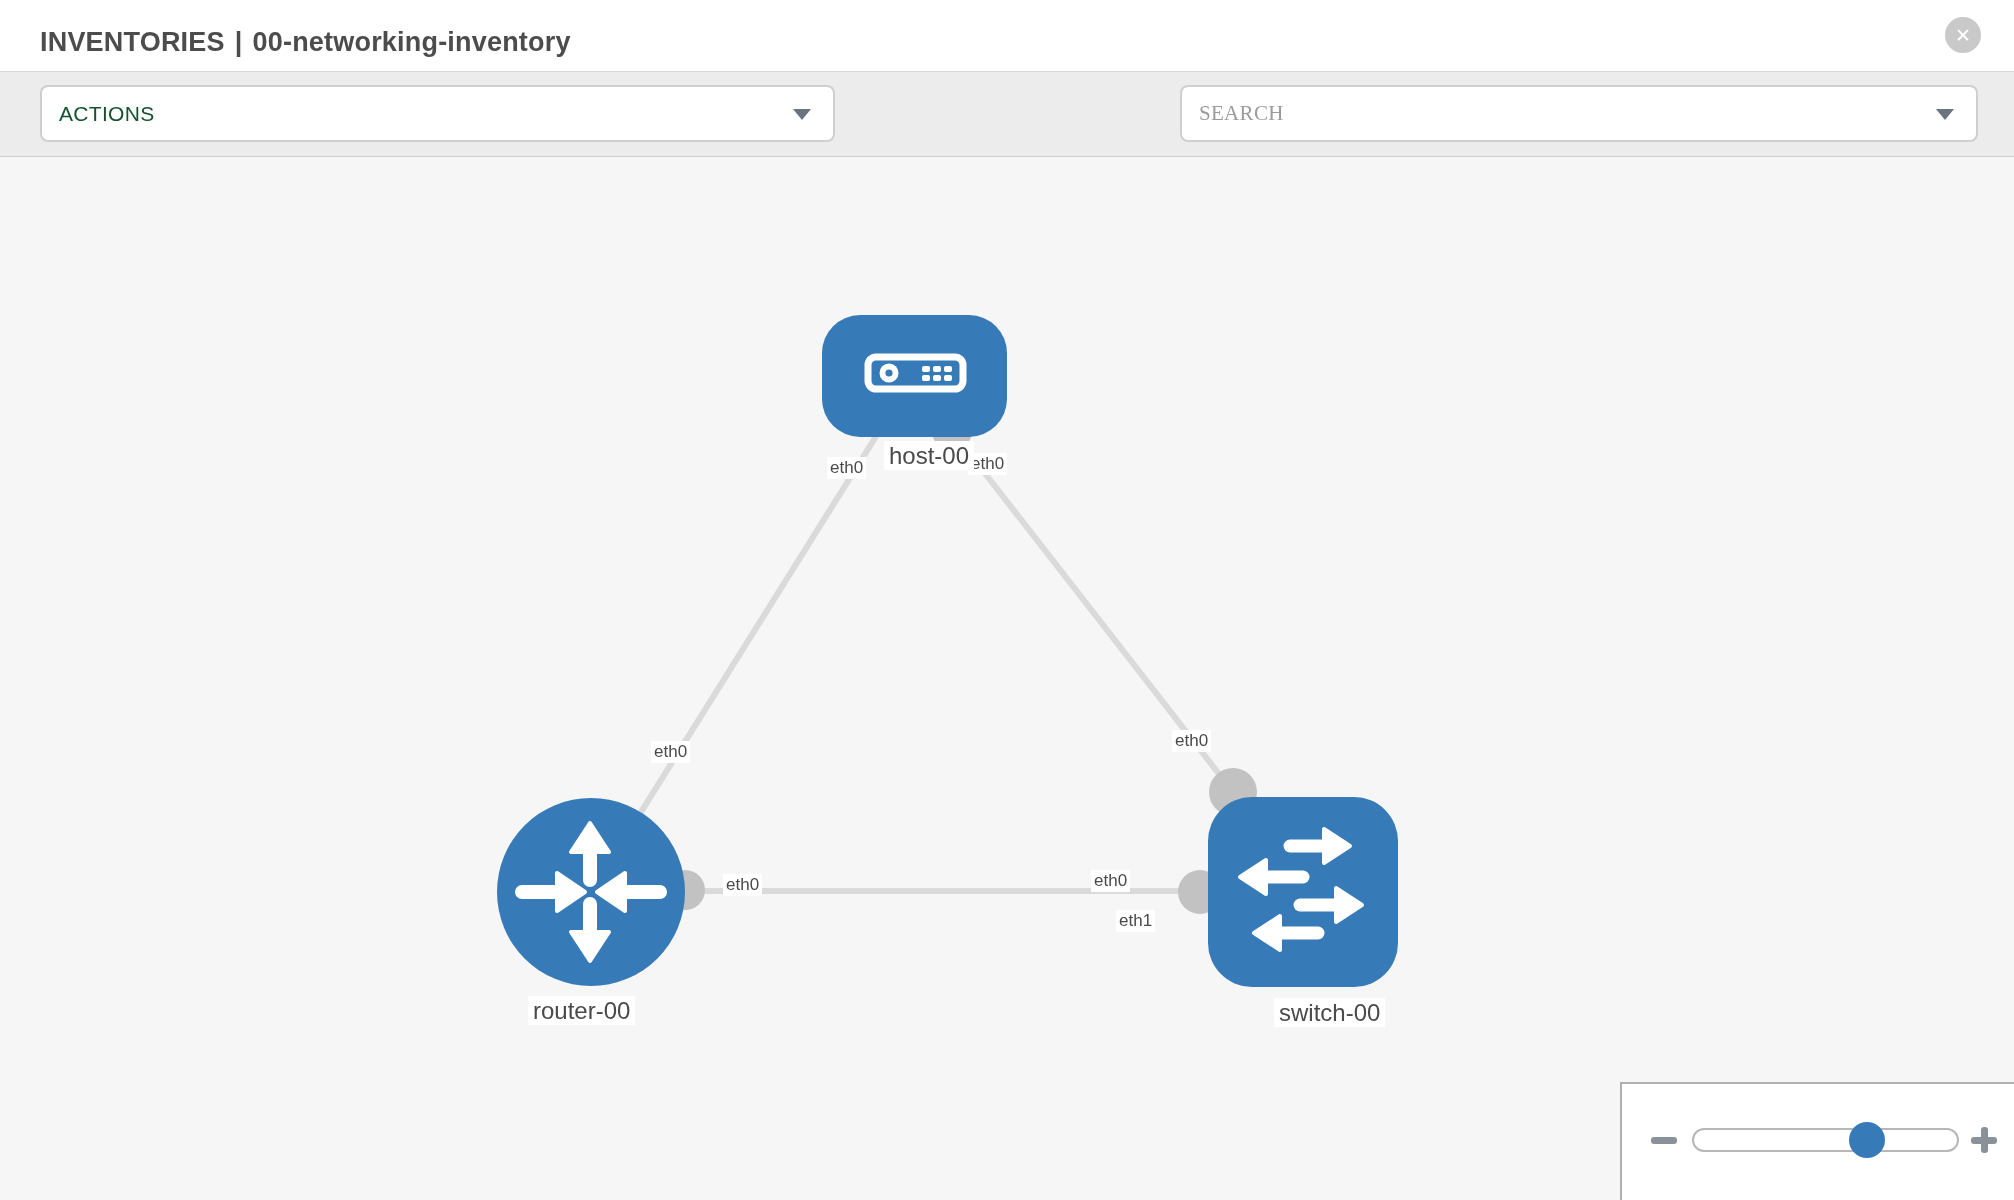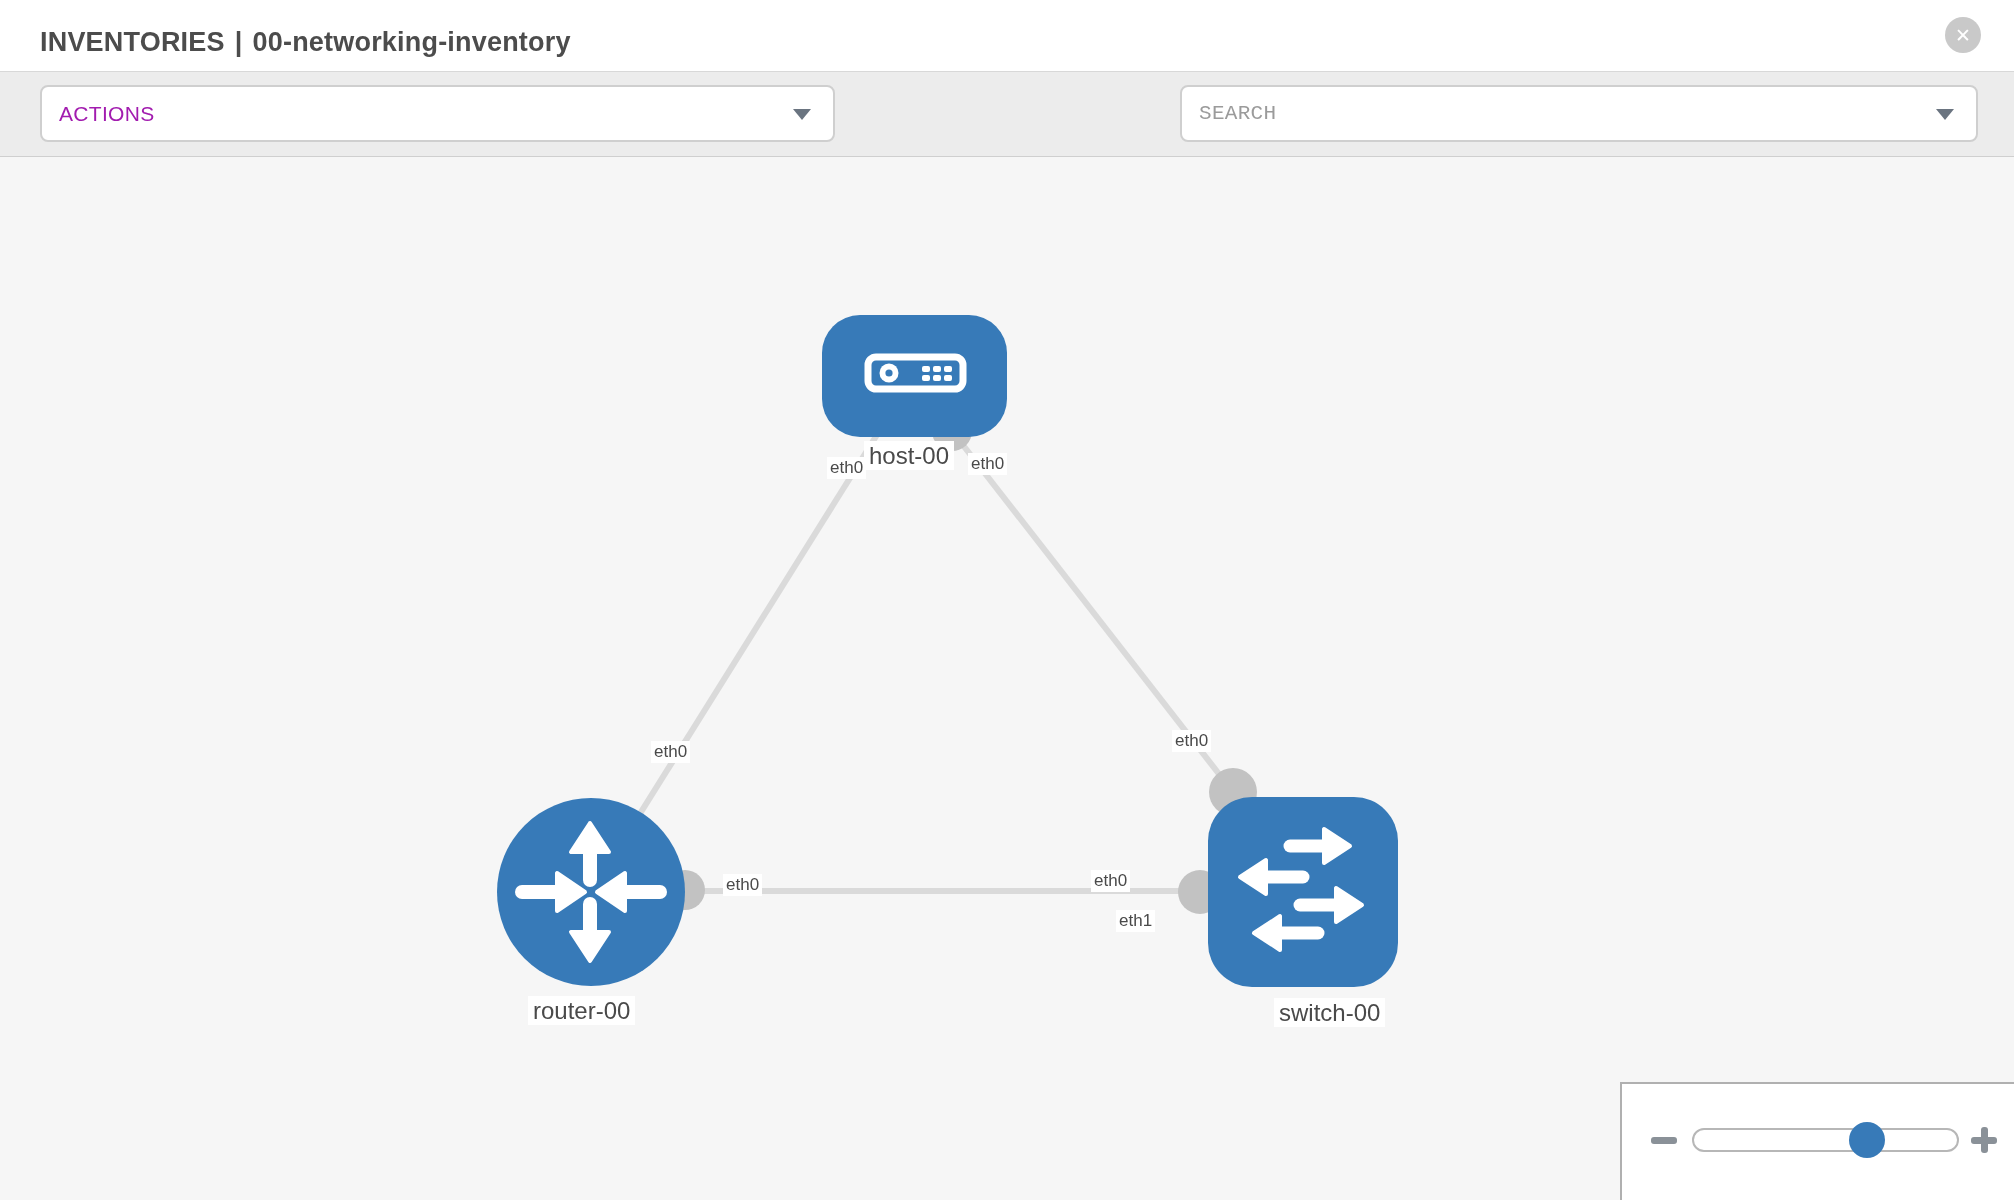--- a/index.html
+++ b/index.html
@@ -27,33 +27,33 @@
   .toolbar{
     position:absolute;left:0;top:72px;width:2014px;height:85px;
     background:#ececec;border-bottom:1px solid #cfcfcf;box-sizing:border-box;
   }
   .combo{
     position:absolute;top:13px;height:57px;background:#ffffff;
     border:2px solid #cfcfcf;border-radius:8px;box-sizing:border-box;
     display:flex;align-items:center;
   }
   .combo .combo-label{
-    padding-left:17px;font-size:21px;color:#a21caf;letter-spacing:.3px;
+    padding-left:17px;font-size:21px;color:#14532d;letter-spacing:.3px;
   }
   .caret{
     position:absolute;right:22px;top:50%;margin-top:-5px;width:0;height:0;
     border-left:9px solid transparent;border-right:9px solid transparent;
     border-top:11px solid #6a7480;
   }
   .actions-combo{left:40px;width:795px;}
   .search-combo{left:1180px;width:798px;}
   .search-combo input{
     border:none;outline:none;background:transparent;width:680px;
     padding-left:17px;font-size:21px;color:#555;
-    font-family:Liberation Mono, monospace;letter-spacing:.3px;
+    font-family:Liberation Serif, serif;letter-spacing:.3px;
   }
   .search-combo input::placeholder{color:#9b9b9b;opacity:1;}
   .tool-btn{
     position:absolute;top:96px;width:40px;height:40px;display:flex;
     align-items:center;justify-content:center;cursor:pointer;
   }
   .tool-btn.wrench{left:1046px;}
   .tool-btn.key{left:1112px;}
   
   .canvas{
@@ -200,21 +200,21 @@
   </svg>
 
   <div class="chip" style="left:827px;top:300px;">eth0</div>
   <div class="chip" style="left:968px;top:296px;">eth0</div>
   <div class="chip" style="left:651px;top:584px;">eth0</div>
   <div class="chip" style="left:1172px;top:573px;">eth0</div>
   <div class="chip" style="left:723px;top:717px;">eth0</div>
   <div class="chip" style="left:1091px;top:713px;">eth0</div>
   <div class="chip" style="left:1116px;top:753px;">eth1</div>
 
-  <div class="node-label" style="left:864px;top:284px;">host-00</div>
+  <div class="node-label" style="left:884px;top:284px;">host-00</div>
   <div class="node-label" style="left:528px;top:839px;">router-00</div>
   <div class="node-label" style="left:1240px;top:841px;margin-left:34px;">switch-00</div>
 </div>
 
 <div class="zoom-panel">
   <div class="zoom-level">130%</div>
   <div class="zoom-minus">
       <i></i>
     </div>
   <div class="zoom-track">

